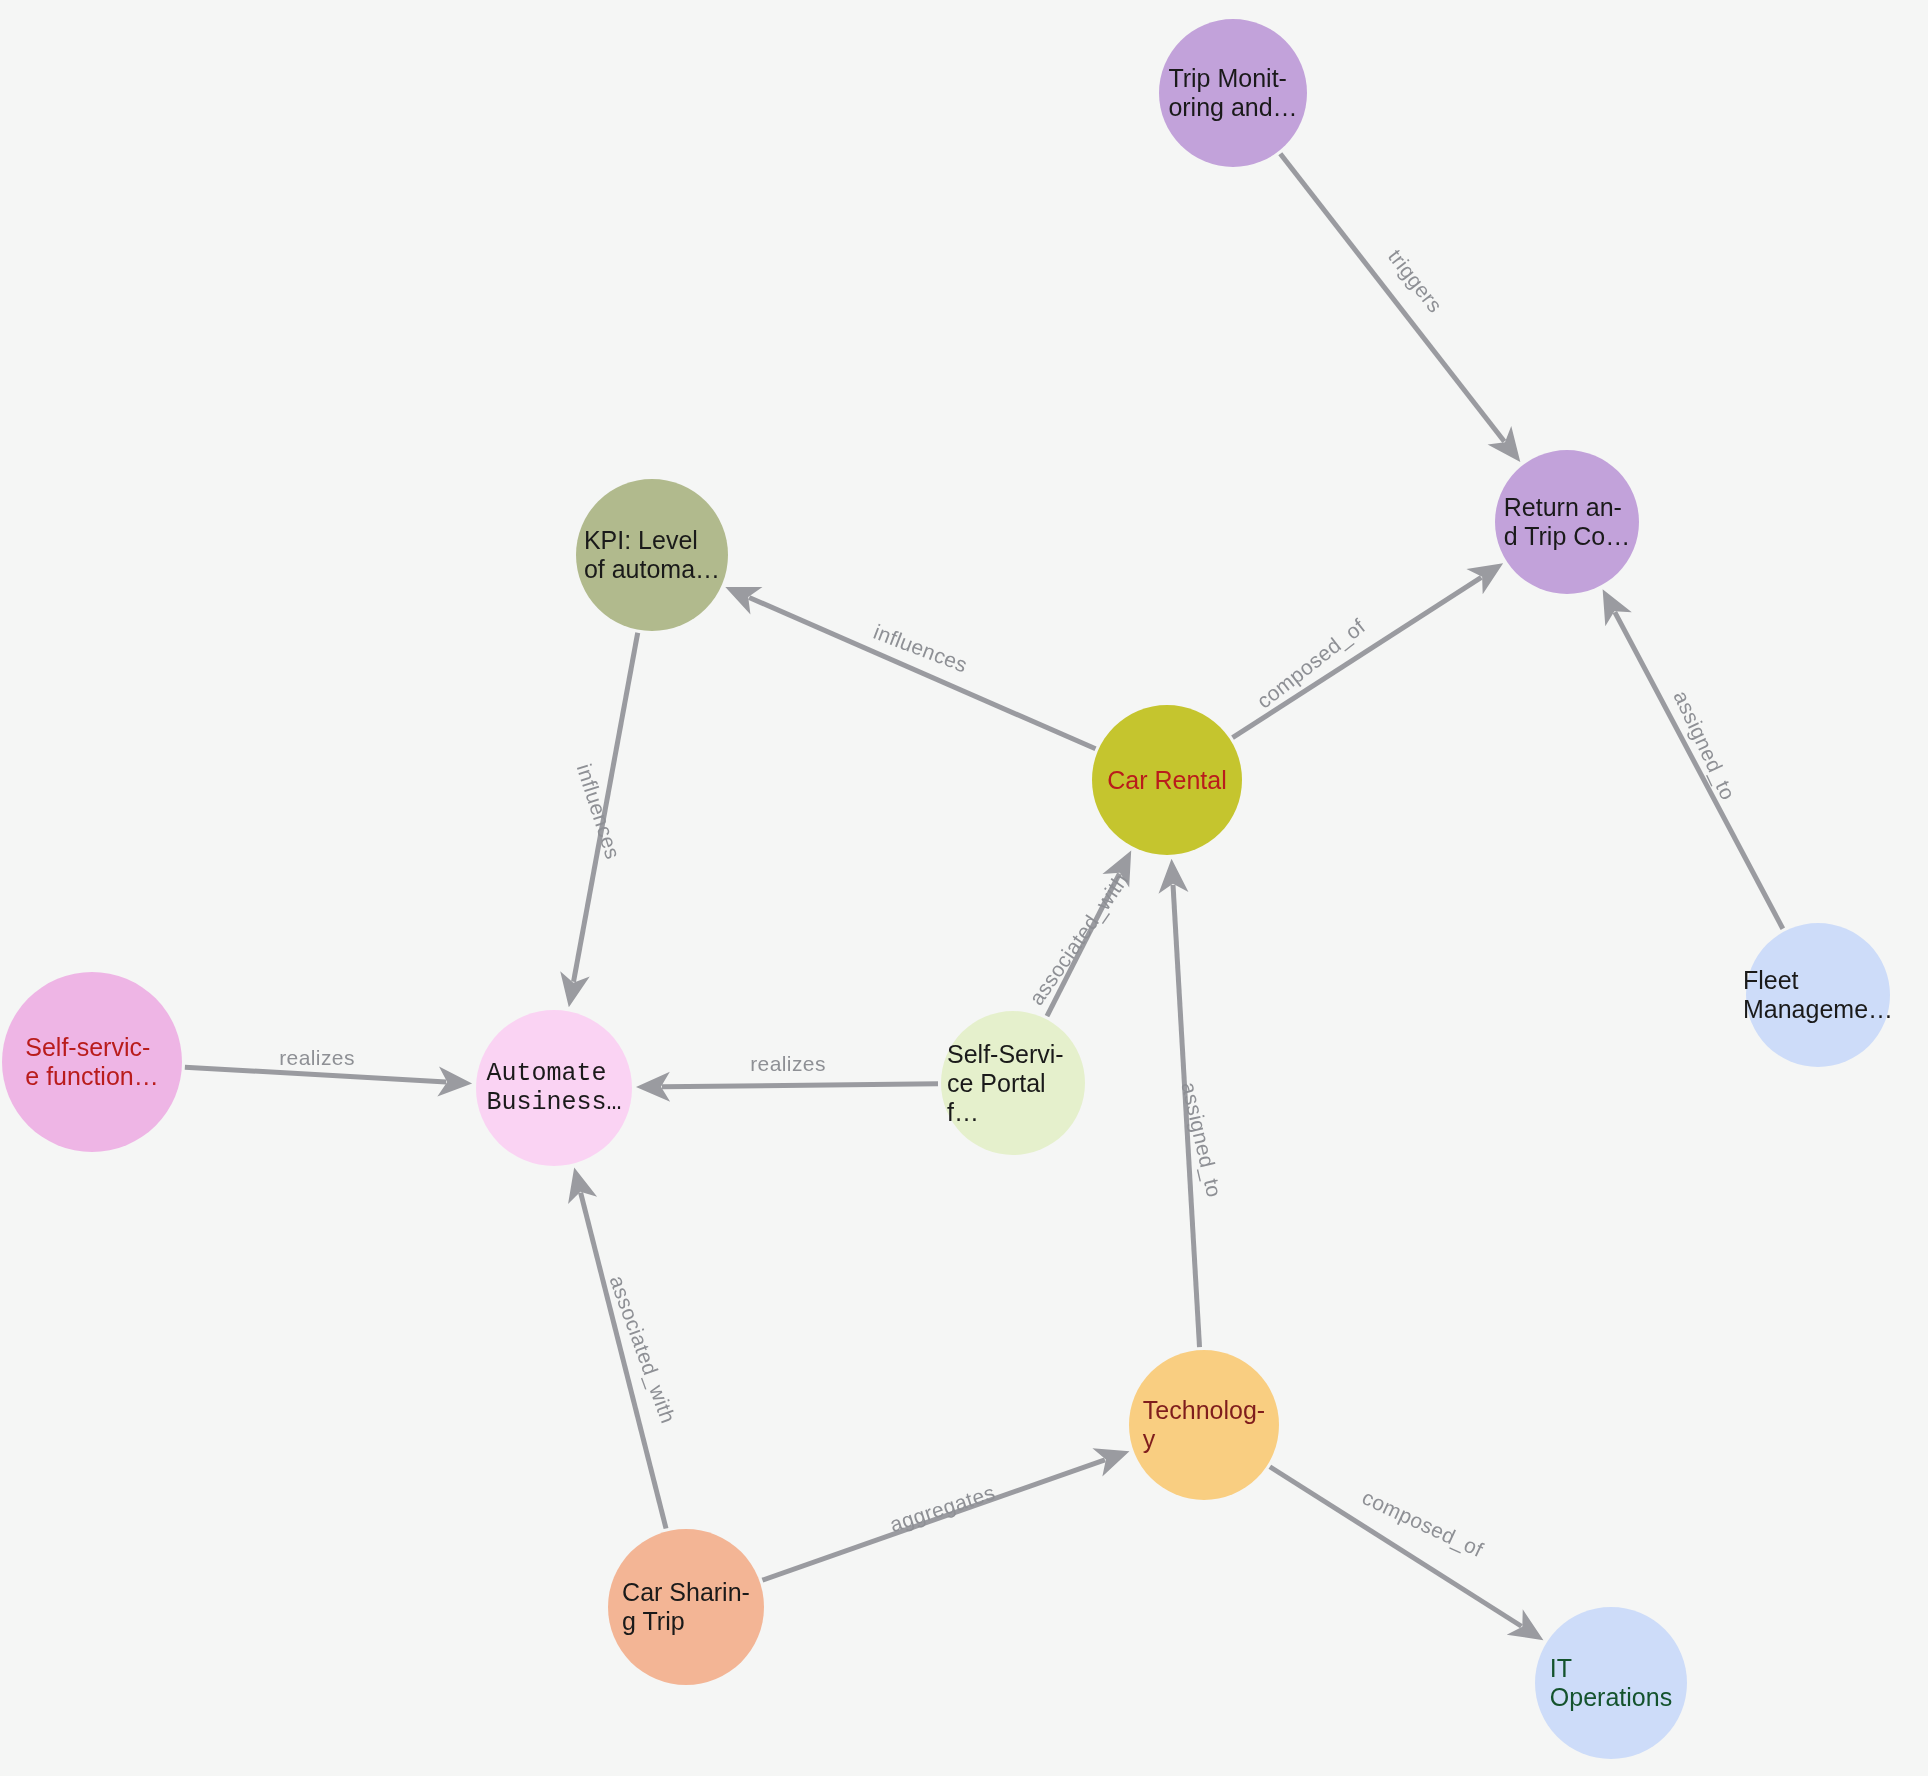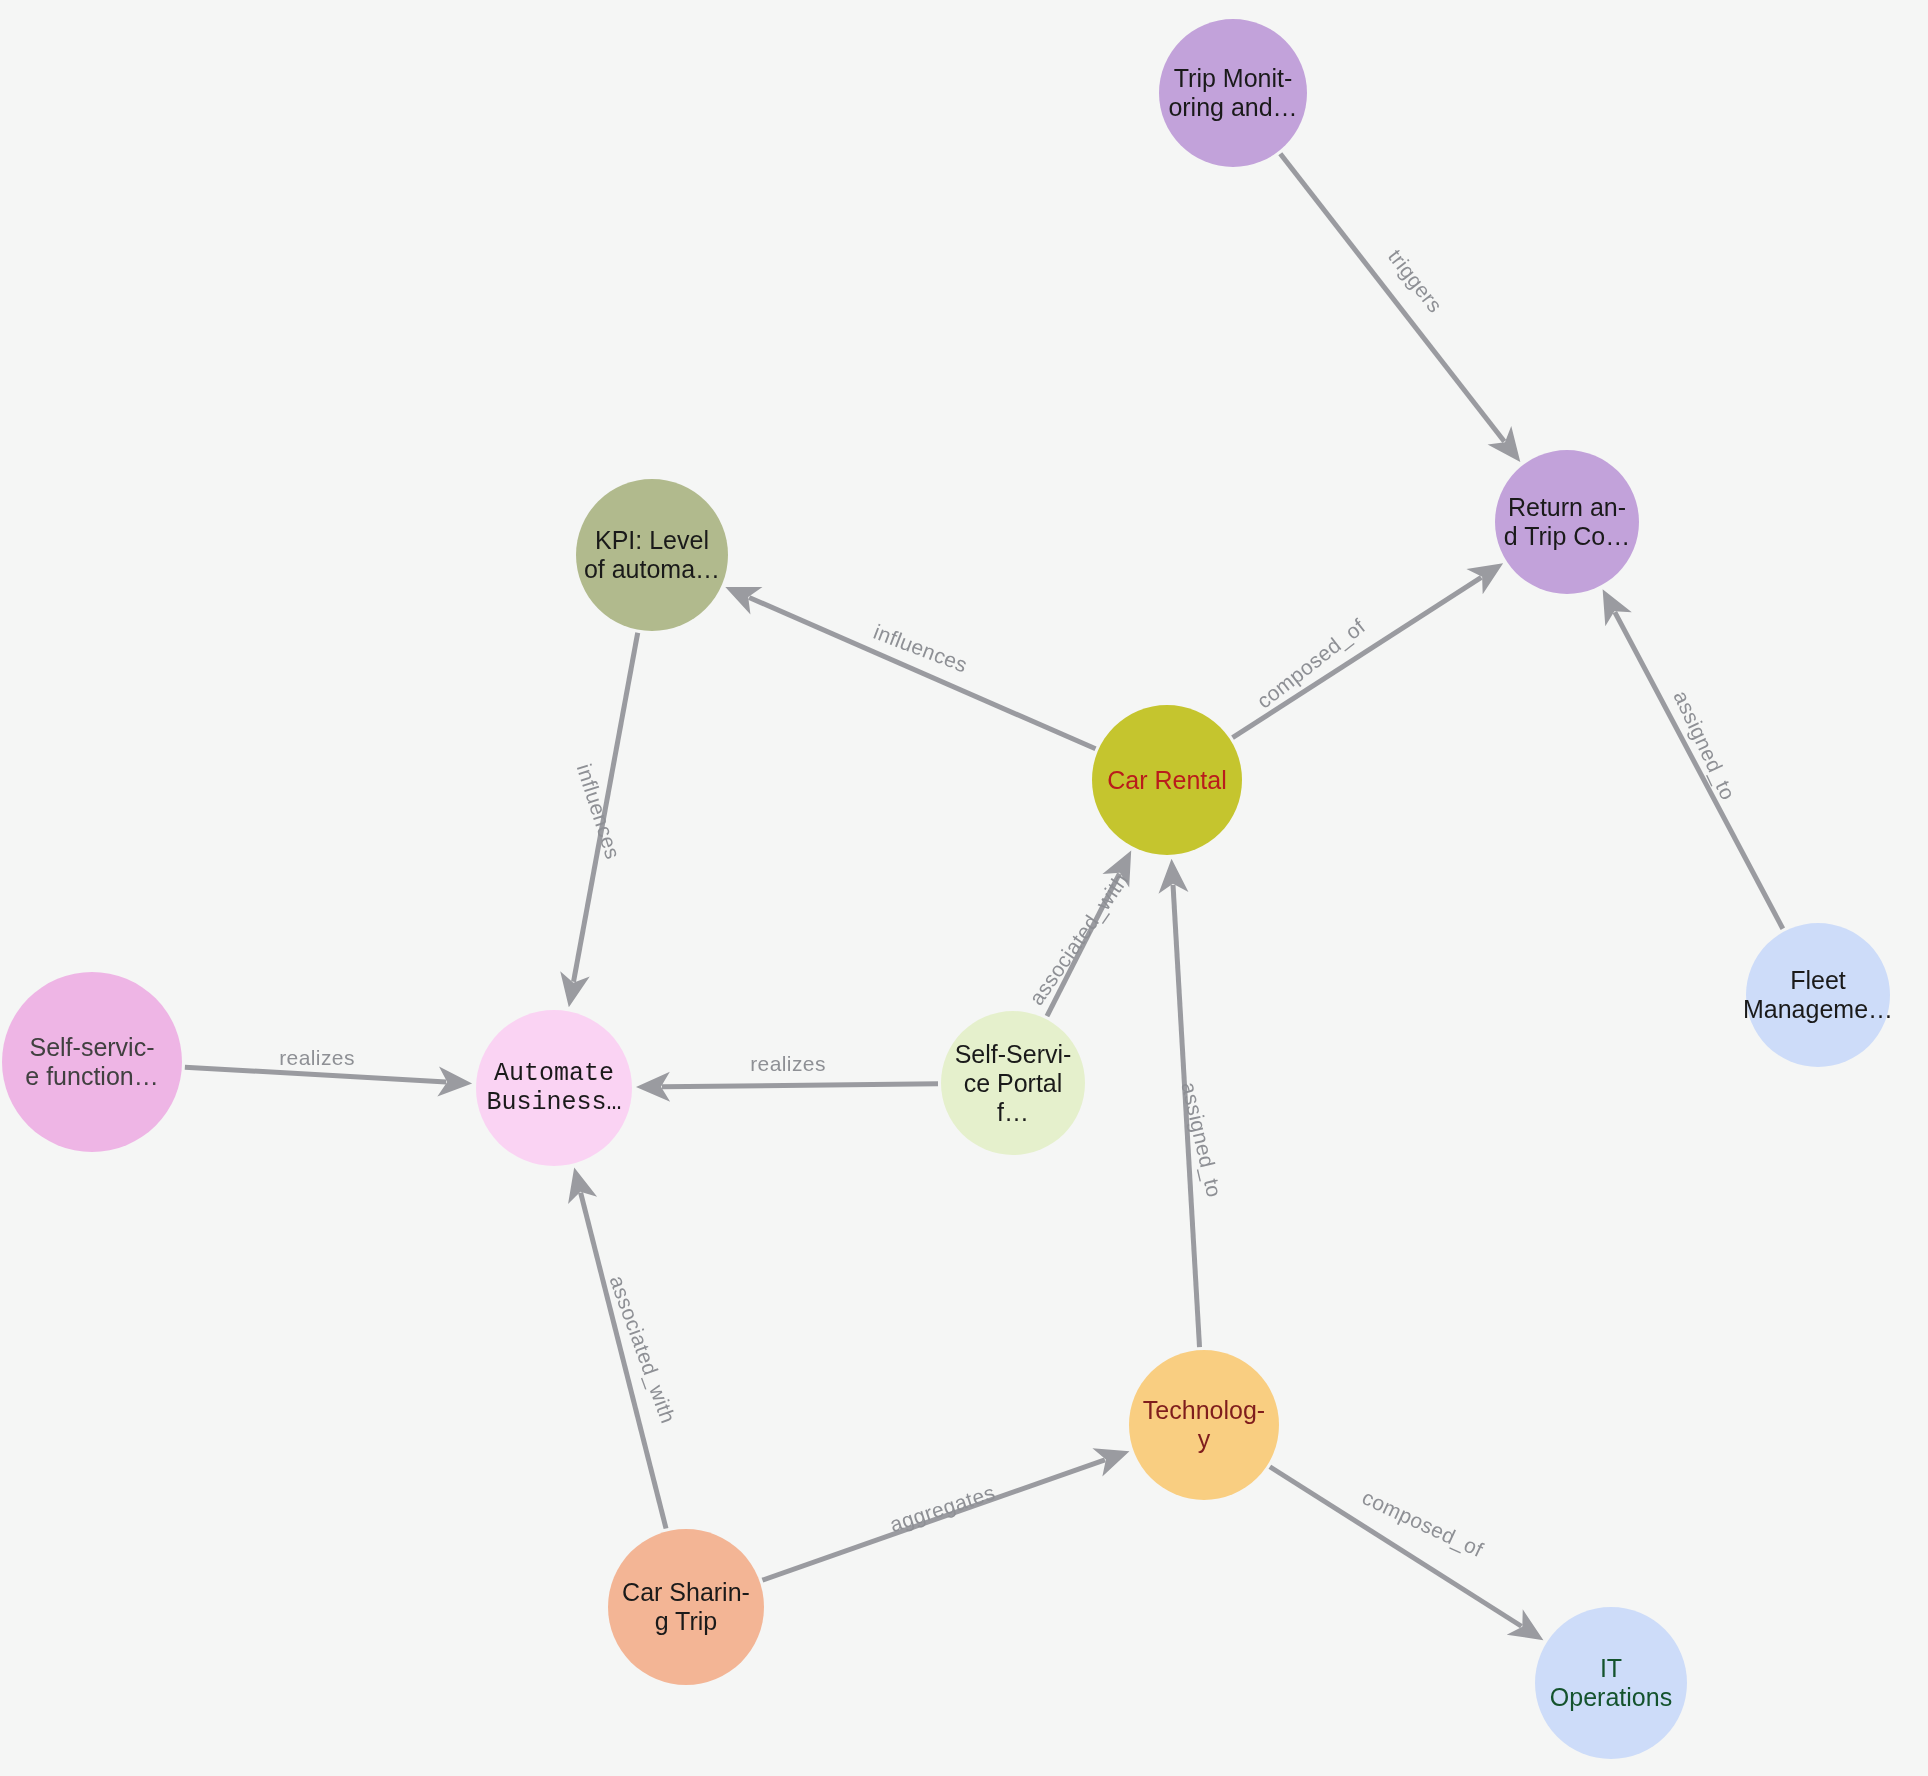--- a/index.html
+++ b/index.html
@@ -39,21 +39,20 @@
     font-family: "Liberation Sans", sans-serif;
     font-size: 21px;
     letter-spacing: 0.4px;
   }
   .node {
     position: absolute;
     border-radius: 50%;
     display: flex;
     align-items: center;
     justify-content: center;
-    text-align: center;
     box-sizing: border-box;
   }
   .node-label {
     color: #1a1a1a;
     font-family: "Liberation Sans", sans-serif;
     font-size: 25px;
     line-height: 1.16;
     padding: 0 6px;
     pointer-events: none;
     white-space: pre-line;
@@ -115,21 +114,21 @@
 of automa…</span>
       </div>
       <div class="node" style="left: 1092px; top: 705px; width: 150px; height: 150px; background: rgb(197, 197, 46);">
         <span class="node-label" style="color: #b91c1c;">Car Rental</span>
       </div>
       <div class="node" style="left: 1746px; top: 923px; width: 144px; height: 144px; background: rgb(205, 220, 249);">
         <span class="node-label" style="color: rgb(26, 26, 26);">Fleet
 Manageme…</span>
       </div>
       <div class="node" style="left: 2px; top: 972px; width: 180px; height: 180px; background: rgb(238, 181, 229);">
-        <span class="node-label" style="color: #404040;">Self-servic-
+        <span class="node-label" style="color: #b91c1c;">Self-servic-
 e function…</span>
       </div>
       <div class="node" style="left: 476px; top: 1010px; width: 156px; height: 156px; background: rgb(250, 211, 243);">
         <span class="node-label" style="color: rgb(26, 26, 26); font-family: Liberation Mono, monospace;">Automate
 Business…</span>
       </div>
       <div class="node" style="left: 941px; top: 1011px; width: 144px; height: 144px; background: rgb(229, 240, 204);">
         <span class="node-label" style="color: rgb(26, 26, 26);">Self-Servi-
 ce Portal f…</span>
       </div>

